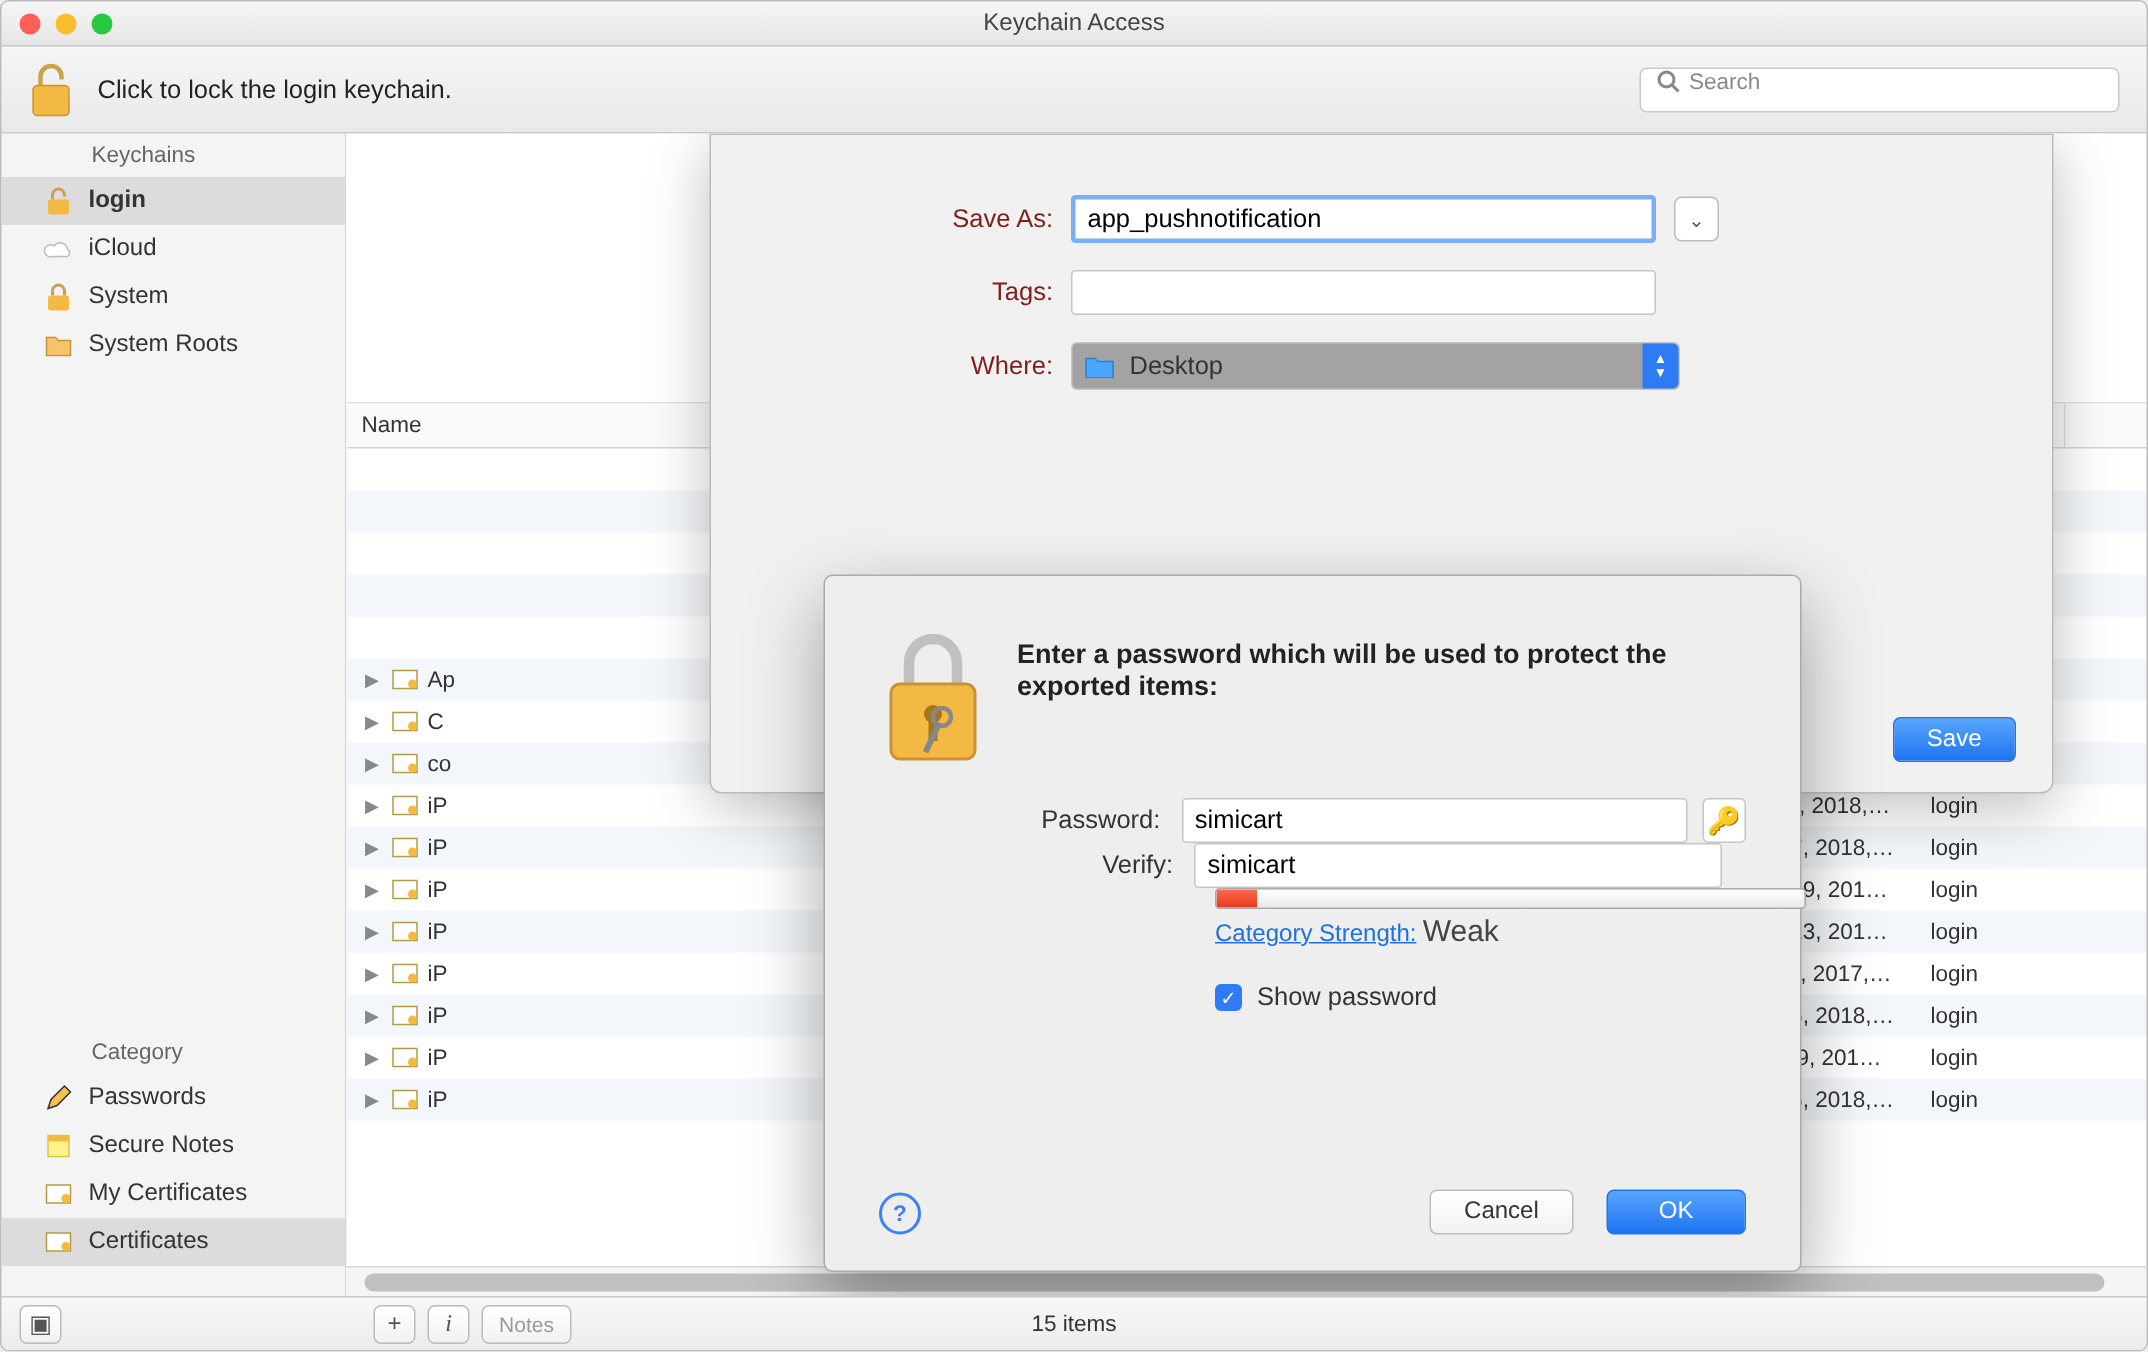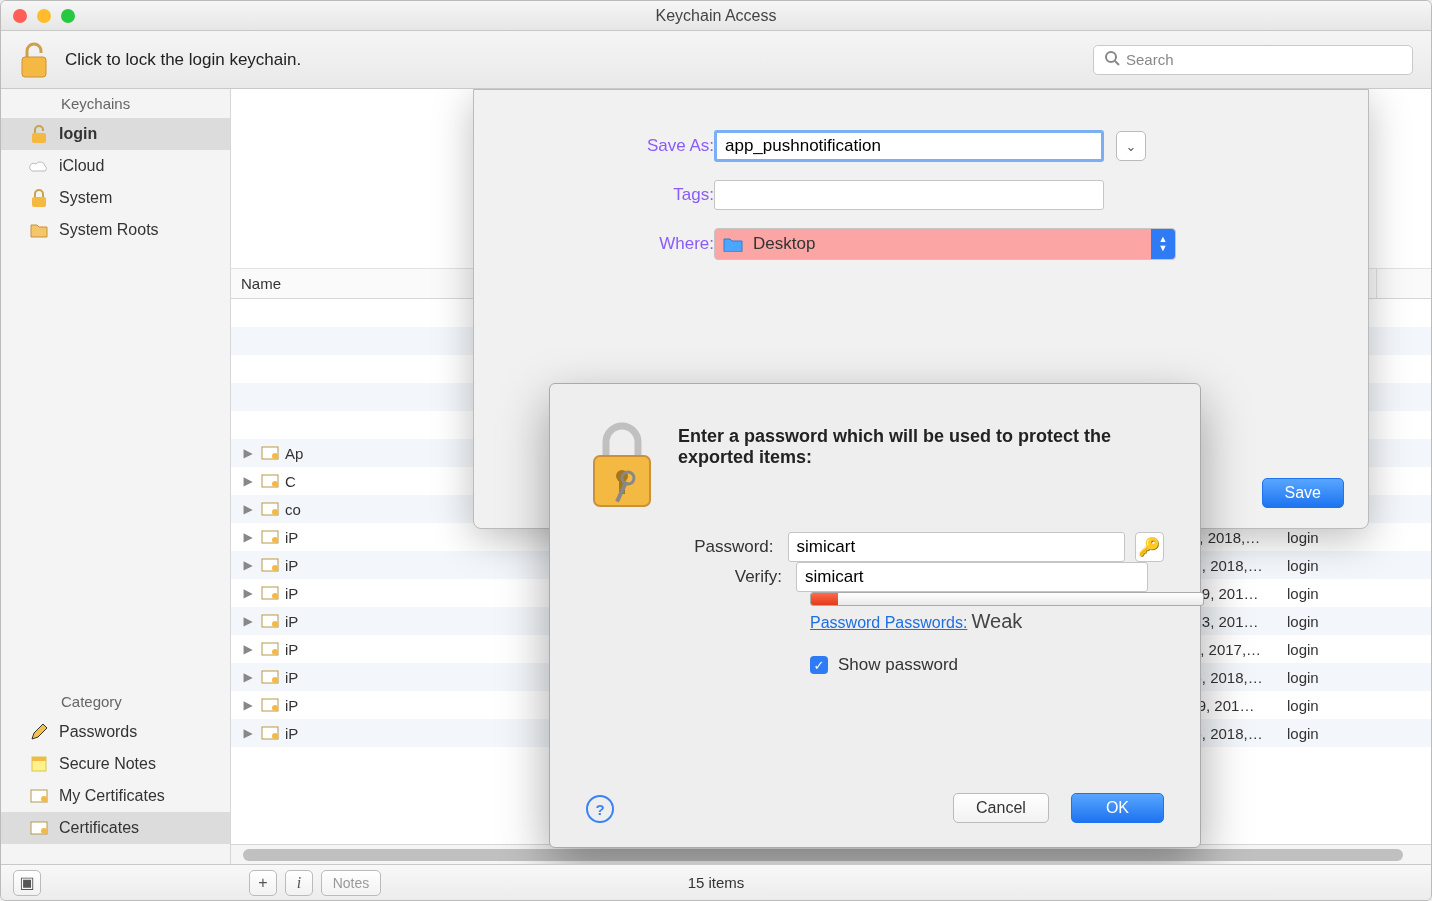--- a/index.html
+++ b/index.html
@@ -6,21 +6,21 @@
 *{box-sizing:border-box}
 .window{width:1432px;height:901px;display:flex;flex-direction:column;background:#ececec;border:1px solid #bbb;border-radius:6px;overflow:hidden}
 .titlebar{height:30px;display:flex;align-items:center;background:linear-gradient(#f6f6f6,#e6e6e6);border-bottom:1px solid #c9c9c9;position:relative}
 .traffic{display:flex;gap:10px;padding-left:12px}
 .dot{width:14px;height:14px;border-radius:50%}
 .r{background:#ff5f57}.y{background:#ffbd2e}.g{background:#28c940}
 .title{position:absolute;left:0;right:0;text-align:center;font-size:16px;color:#444}
 .toolbar{height:58px;display:flex;align-items:center;padding:0 18px;background:linear-gradient(#f5f5f5,#e9e9e9);border-bottom:1px solid #c9c9c9}
 .lockbig{width:30px;height:38px;margin-right:16px;position:relative}
 .lockbig svg{width:100%;height:100%}
-.search{margin-left:auto;width:320px;height:30px;border:1px solid #c9c9c9;border-radius:5px;background:#fff;display:flex;align-items:center;padding:0 10px;color:#888}
+.search{margin-left:auto;width:320px;height:30px;border:1px solid #c9c9c9;border-radius:5px;background:#fff;display:flex;padding:0 10px;color:#888}
 .search svg{width:16px;height:16px;margin-right:6px;fill:#888}
 .body{flex:1;display:flex;overflow:hidden}
 .sidebar{width:230px;background:#f4f4f4;border-right:1px solid #d6d6d6;display:flex;flex-direction:column}
 .side-section-h{font-size:15px;color:#666;padding:6px 0 6px 60px}
 .side-item{height:32px;display:flex;align-items:center;padding-left:28px;gap:10px;font-size:16px}
 .side-item.sel{background:#dcdcdc}
 .side-item.bold{font-weight:600}
 .sep{flex:1}
 .icon{width:20px;height:20px;display:flex;align-items:center;justify-content:center}
 .main{flex:1;display:flex;flex-direction:column;position:relative;background:#fff}
@@ -40,25 +40,25 @@
 .scroll-h{height:20px;background:#f5f5f5;border-top:1px solid #d6d6d6;position:relative}
 .scroll-h .thumb{position:absolute;left:12px;right:28px;top:4px;height:12px;background:#c0c0c0;border-radius:6px}
 .status{height:36px;background:linear-gradient(#f8f8f8,#ececec);border-top:1px solid #c9c9c9;display:flex;align-items:center;padding:0 12px;font-size:15px;color:#333}
 .status .center{position:absolute;left:0;right:0;text-align:center;pointer-events:none}
 .sq{width:28px;height:26px;border:1px solid #bbb;border-radius:5px;background:linear-gradient(#fff,#f2f2f2);display:flex;align-items:center;justify-content:center;margin-right:8px;font-size:16px;color:#555}
 .sq.copy{width:60px;font-size:14px;color:#999}
 
 
 .sheet{position:absolute;top:0;left:242px;width:896px;height:440px;background:#f1f1f1;border:1px solid #bbb;border-bottom-left-radius:8px;border-bottom-right-radius:8px;box-shadow:0 10px 40px rgba(0,0,0,0.25);padding-top:40px}
 .sheet-row{display:flex;align-items:center;margin-bottom:18px}
-.sheet-row .lbl{width:240px;text-align:right;font-size:17px;color:#8b5cf6}
+.sheet-row .lbl{width:240px;text-align:right;padding-right:12px;font-size:17px;color:#7f1d1d}
 .sheet-row input.focus{width:390px;height:32px;border:3px solid #7aaef5;border-radius:3px;padding:0 8px;font-size:17px;outline:none;background:#fff}
 .sheet-row input.plain{width:390px;height:30px;border:1px solid #c5c5c5;border-radius:3px;padding:0 8px;font-size:17px;background:#fff}
 .expand{width:30px;height:30px;border:1px solid #bbb;border-radius:5px;background:#fff;margin-left:12px;display:flex;align-items:center;justify-content:center;font-size:13px;color:#555}
-.where{width:462px;height:32px;border:1px solid #c5c5c5;border-radius:4px;background:#fca5a5;display:flex;align-items:center;padding:0 8px;position:relative;font-size:17px}
+.where{width:406px;height:32px;border:1px solid #c5c5c5;border-radius:4px;background:#a3a3a3;display:flex;align-items:center;padding:0 8px;position:relative;font-size:17px}
 .where .arrows{position:absolute;right:0;top:0;bottom:0;width:24px;background:#2f7bf5;border-top-right-radius:4px;border-bottom-right-radius:4px;display:flex;flex-direction:column;align-items:center;justify-content:center;color:#fff;font-size:9px;line-height:9px}
 .where .foldericon{width:20px;height:16px;margin-right:10px}
 .sheet-actions{position:absolute;right:24px;bottom:20px;display:flex;gap:14px}
 .btn{height:30px;padding:0 22px;border-radius:5px;font-size:16px;border:1px solid #bbb;background:linear-gradient(#fff,#f2f2f2);display:flex;align-items:center;justify-content:center;cursor:default}
 .btn.primary{background:linear-gradient(#58a6ff,#1e73f0);color:#fff;border:1px solid #1e73f0}
 
 
 .modal{position:absolute;top:294px;left:318px;width:652px;height:465px;background:#eee;border:1px solid #aaa;border-radius:6px;box-shadow:0 18px 50px rgba(0,0,0,0.35);padding:36px 36px}
 .modal-top{display:flex;gap:20px;margin-bottom:20px}
 .modal-lock{width:72px;height:92px;flex-shrink:0}
@@ -442,21 +442,21 @@
           </div>
         </div>
         <div class="field-row">
           <div class="flbl">Verify:</div>
           <input value="simicart" style="">
         </div>
         <div class="strength">
           <div class="meter">
               <div class="fill"></div>
             </div>
-          <a>Password Passwords:</a>
+          <a>Category Strength:</a>
           <span class="weak"> <span>Weak</span></span>
         </div>
         <div class="showpw">
           <div class="chk">✓</div>
           <span>Show password</span>
         </div>
         <div class="help">?</div>
         <div class="modal-actions">
           <div class="btn">Cancel</div>
           <div class="btn primary" style="padding:0 34px">OK</div>

